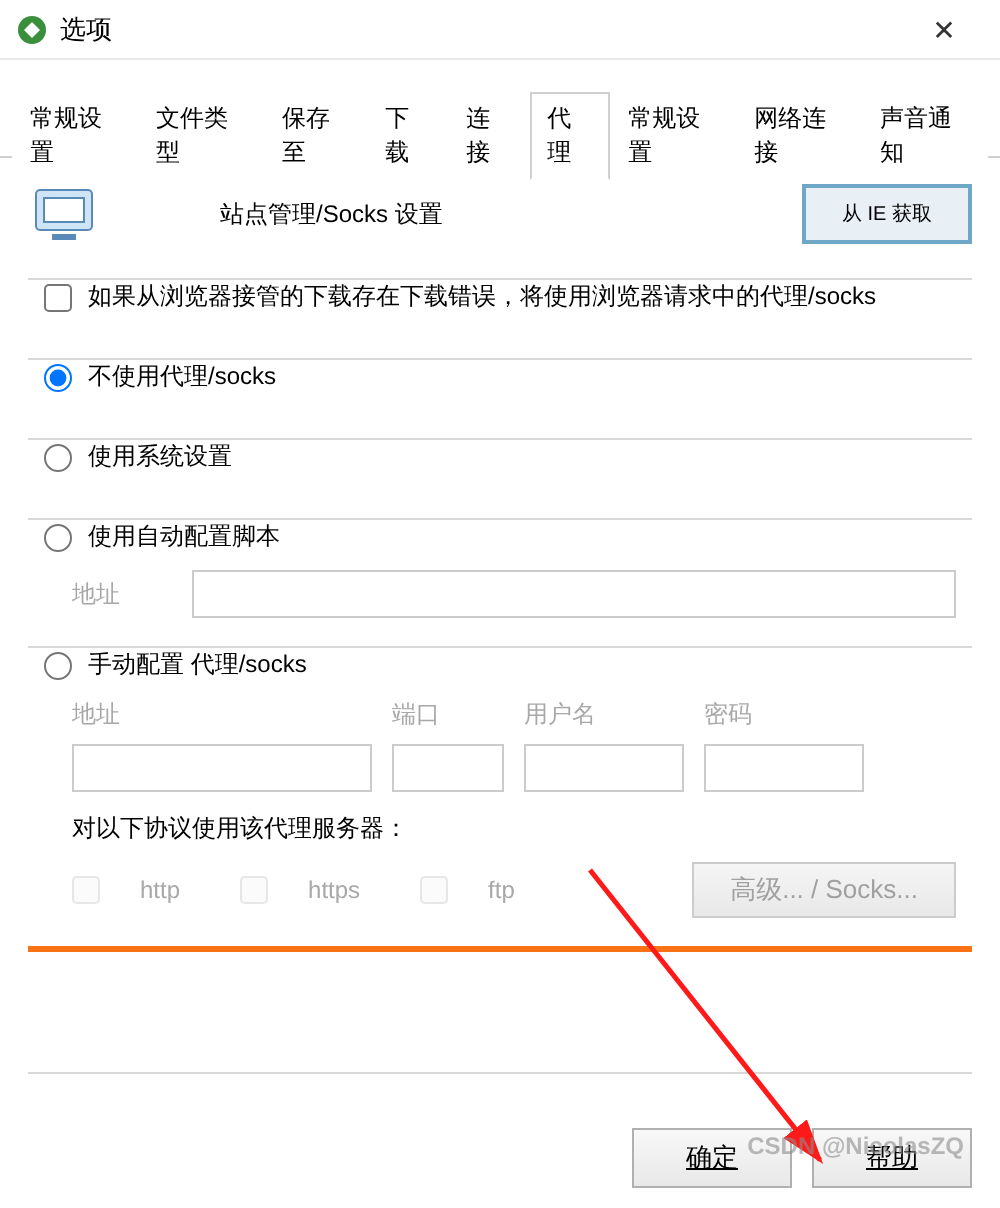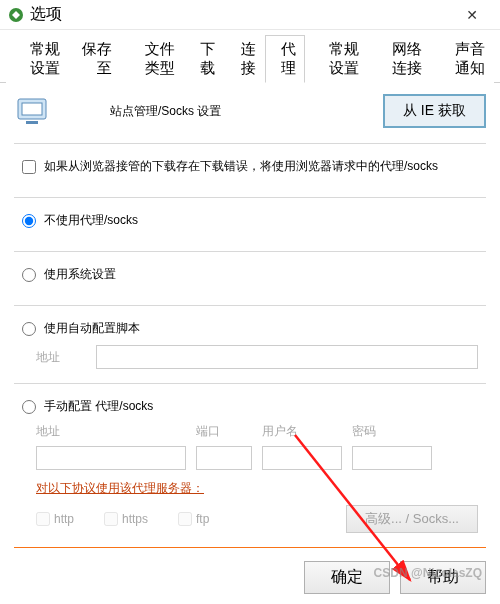--- a/index.html
+++ b/index.html
@@ -19,42 +19,41 @@
     align-items: center;
     height: 30px;
     padding: 0 8px;
     background: #fff;
     border-bottom: 1px solid #e8e8e8;
   }
   .titlebar-icon {
     width: 16px; height: 16px;
     margin-right: 6px;
   }
-  .titlebar-title { flex: 1; font-size: 16px; }
+  .titlebar-title { flex: 1; font-size: 13px; }
   .titlebar-close {
     width: 40px; height: 28px;
     display: flex; align-items: center; justify-content: center;
     font-size: 14px; color: #333;
   }
   .tabs {
     display: flex;
     padding: 4px 6px 0 6px;
     border-bottom: 1px solid #d0d0d0;
     gap: 0;
   }
   .tab {
     padding: 4px 8px;
-    font-size: 15px;
+    font-size: 12px;
     border: 1px solid transparent;
     border-bottom: none;
     position: relative;
-    top: 1px;
+    top: 12px;
     background: #fff;
     cursor: default;
-    text-align: right;
   }
   .tab.active {
     border-color: #d0d0d0;
     border-bottom: 1px solid #fff;
     background: #fff;
   }
   .content {
     padding: 10px 14px 10px 14px;
   }
   .header-row {
@@ -69,34 +68,34 @@
   }
   .header-title {
     flex: 1;
     text-align: left;
     font-size: 12px;
   }
   .ie-btn {
     border: 2px solid #6fa8c7;
     background: #e8f0f6;
     padding: 6px 18px;
-    font-size: 14px;
+    font-size: 10px;
     cursor: default;
     margin-left: 20px;
   }
   .group {
     border: 1px solid #d8d8d8;
     border-left: none;
     border-right: none;
     border-bottom: none;
-    padding: 14px 8px 14px 8px;
+    padding: 0 8px 14px 8px;
     margin-bottom: 0;
     position: relative;
   }
-  .group.last-group { border-bottom: 1px solid #f97316; }
+  .group.last-group { border-bottom: 3px solid #f97316; }
   .check-row, .radio-row {
     display: flex;
     align-items: center;
     gap: 8px;
     font-size: 12px;
     margin-bottom: 8px;
   }
   .radio-row { margin-bottom: 8px; }
   input[type=checkbox], input[type=radio] {
     width: 14px; height: 14px;
@@ -114,21 +113,21 @@
     font-size: 12px;
   }
   .txt {
     border: 1px solid #ccc;
     height: 24px;
     padding: 2px 6px;
     font-size: 12px;
     background: #fff;
   }
   .txt.wide { flex: 1; }
-  .disabled-text { color: #c2410c; text-decoration: underline; }
+  .disabled-text { color: #000000; }
   .manual-grid {
     margin: 6px 0 0 14px;
   }
   .manual-headers {
     display: flex;
     gap: 10px;
     color: #a8a8a8;
     font-size: 12px;
     margin-bottom: 6px;
   }
@@ -144,21 +143,21 @@
   .proto-row {
     display: flex;
     align-items: center;
     gap: 30px;
     margin-left: 14px;
     margin-top: 4px;
   }
   .proto-item {
     display: flex;
     align-items: center;
-    gap: 4px;
+    gap: 20px;
     color: #a8a8a8;
     font-size: 12px;
   }
   .proto-item input[type=checkbox] { opacity: 0.55; }
   .adv-btn {
     border: 1px solid #ccc;
     background: linear-gradient(#f5f5f5,#e8e8e8);
     color: #a0a0a0;
     padding: 4px 18px;
     font-size: 13px;
@@ -176,22 +175,23 @@
     position: absolute;
     bottom: 10px;
     right: 14px;
     display: flex;
     gap: 10px;
   }
   .btn {
     border: 1px solid #b0b0b0;
     background: linear-gradient(#f8f8f8,#e8e8e8);
     padding: 5px 26px;
-    font-size: 16px;
+    font-size: 13px;
     cursor: default;
+    text-decoration: underline;
   }
   .watermark {
     position: absolute;
     right: 18px;
     bottom: 24px;
     color: rgba(140,140,140,0.6);
     font-size: 12px;
     pointer-events: none;
     font-weight: bold;
   }
@@ -211,22 +211,22 @@
         <circle cx="8" cy="8" r="7" fill="#3a8f3a"></circle>
         <path d="M4 8 L8 4 L12 8 L8 12 Z" fill="#fff"></path>
       </svg>
   </span>
   <span class="titlebar-title">选项</span>
   <span class="titlebar-close">✕</span>
 </div>
 
 <div class="tabs">
   <div class="tab">常规设置</div>
+  <div class="tab">文件类型</div>
   <div class="tab">保存至</div>
-  <div class="tab">文件类型</div>
   <div class="tab">下载</div>
   <div class="tab">连接</div>
   <div class="tab active">代理</div>
   <div class="tab">常规设置</div>
   <div class="tab">网络连接</div>
   <div class="tab">声音通知</div>
 </div>
 
 <div class="content">
 

